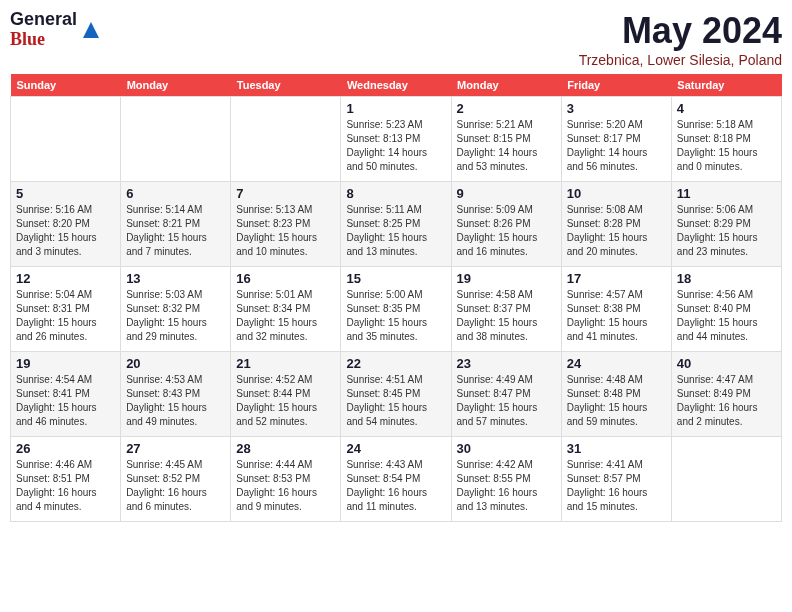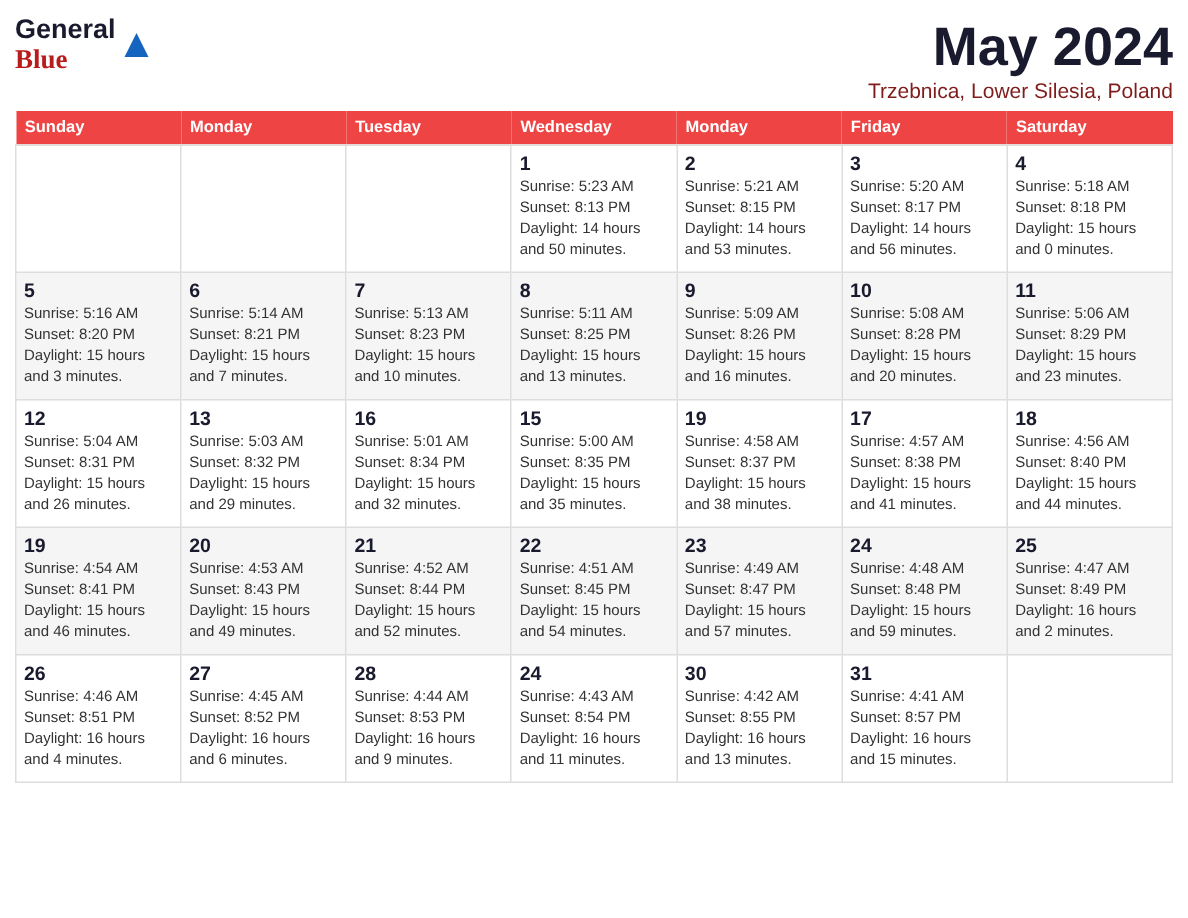--- a/index.html
+++ b/index.html
@@ -222,21 +222,21 @@
         </td>
         <td>
           <span class="day-number">23</span>
           <div class="day-info">Sunrise: 4:49 AM<br>Sunset: 8:47 PM<br>Daylight: 15 hours<br>and 57 minutes.</div>
         </td>
         <td>
           <span class="day-number">24</span>
           <div class="day-info">Sunrise: 4:48 AM<br>Sunset: 8:48 PM<br>Daylight: 15 hours<br>and 59 minutes.</div>
         </td>
         <td>
-          <span class="day-number">25</span>
+          <span class="day-number">40</span>
           <div class="day-info">Sunrise: 4:47 AM<br>Sunset: 8:49 PM<br>Daylight: 16 hours<br>and 2 minutes.</div>
         </td>
       </tr>
       <tr>
         <td>
           <span class="day-number">26</span>
           <div class="day-info">Sunrise: 4:46 AM<br>Sunset: 8:51 PM<br>Daylight: 16 hours<br>and 4 minutes.</div>
         </td>
         <td>
           <span class="day-number">27</span>

